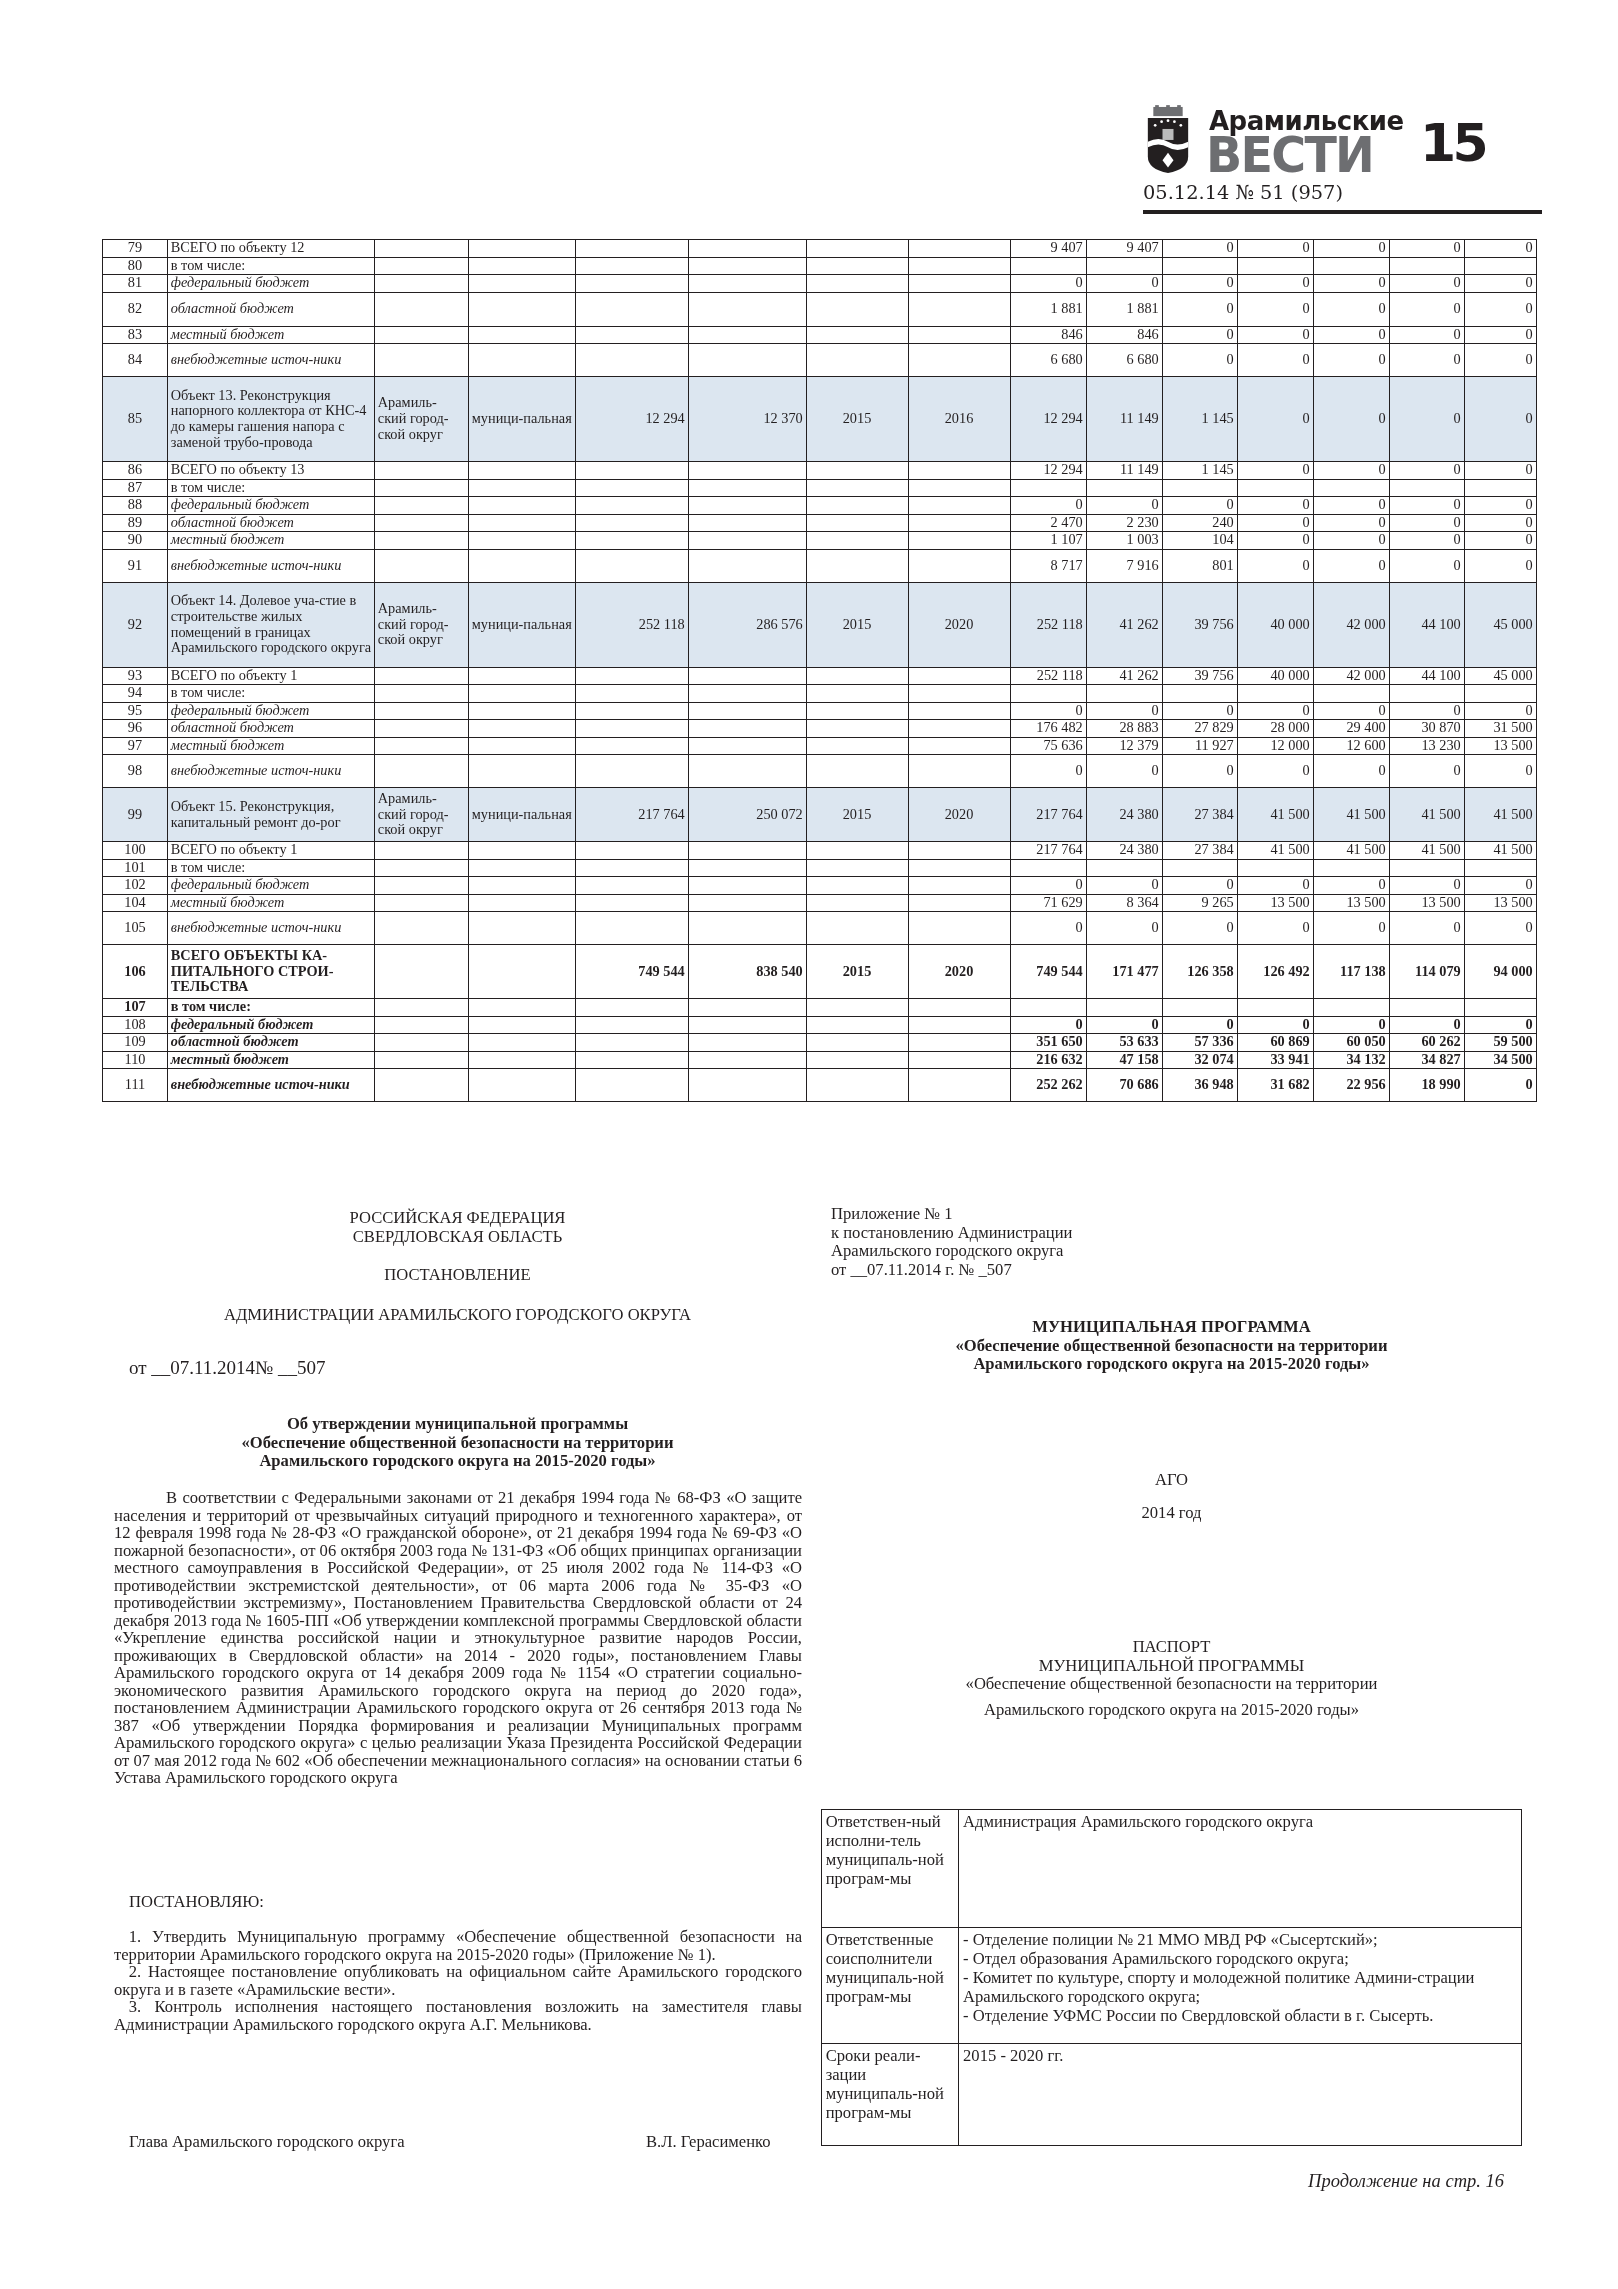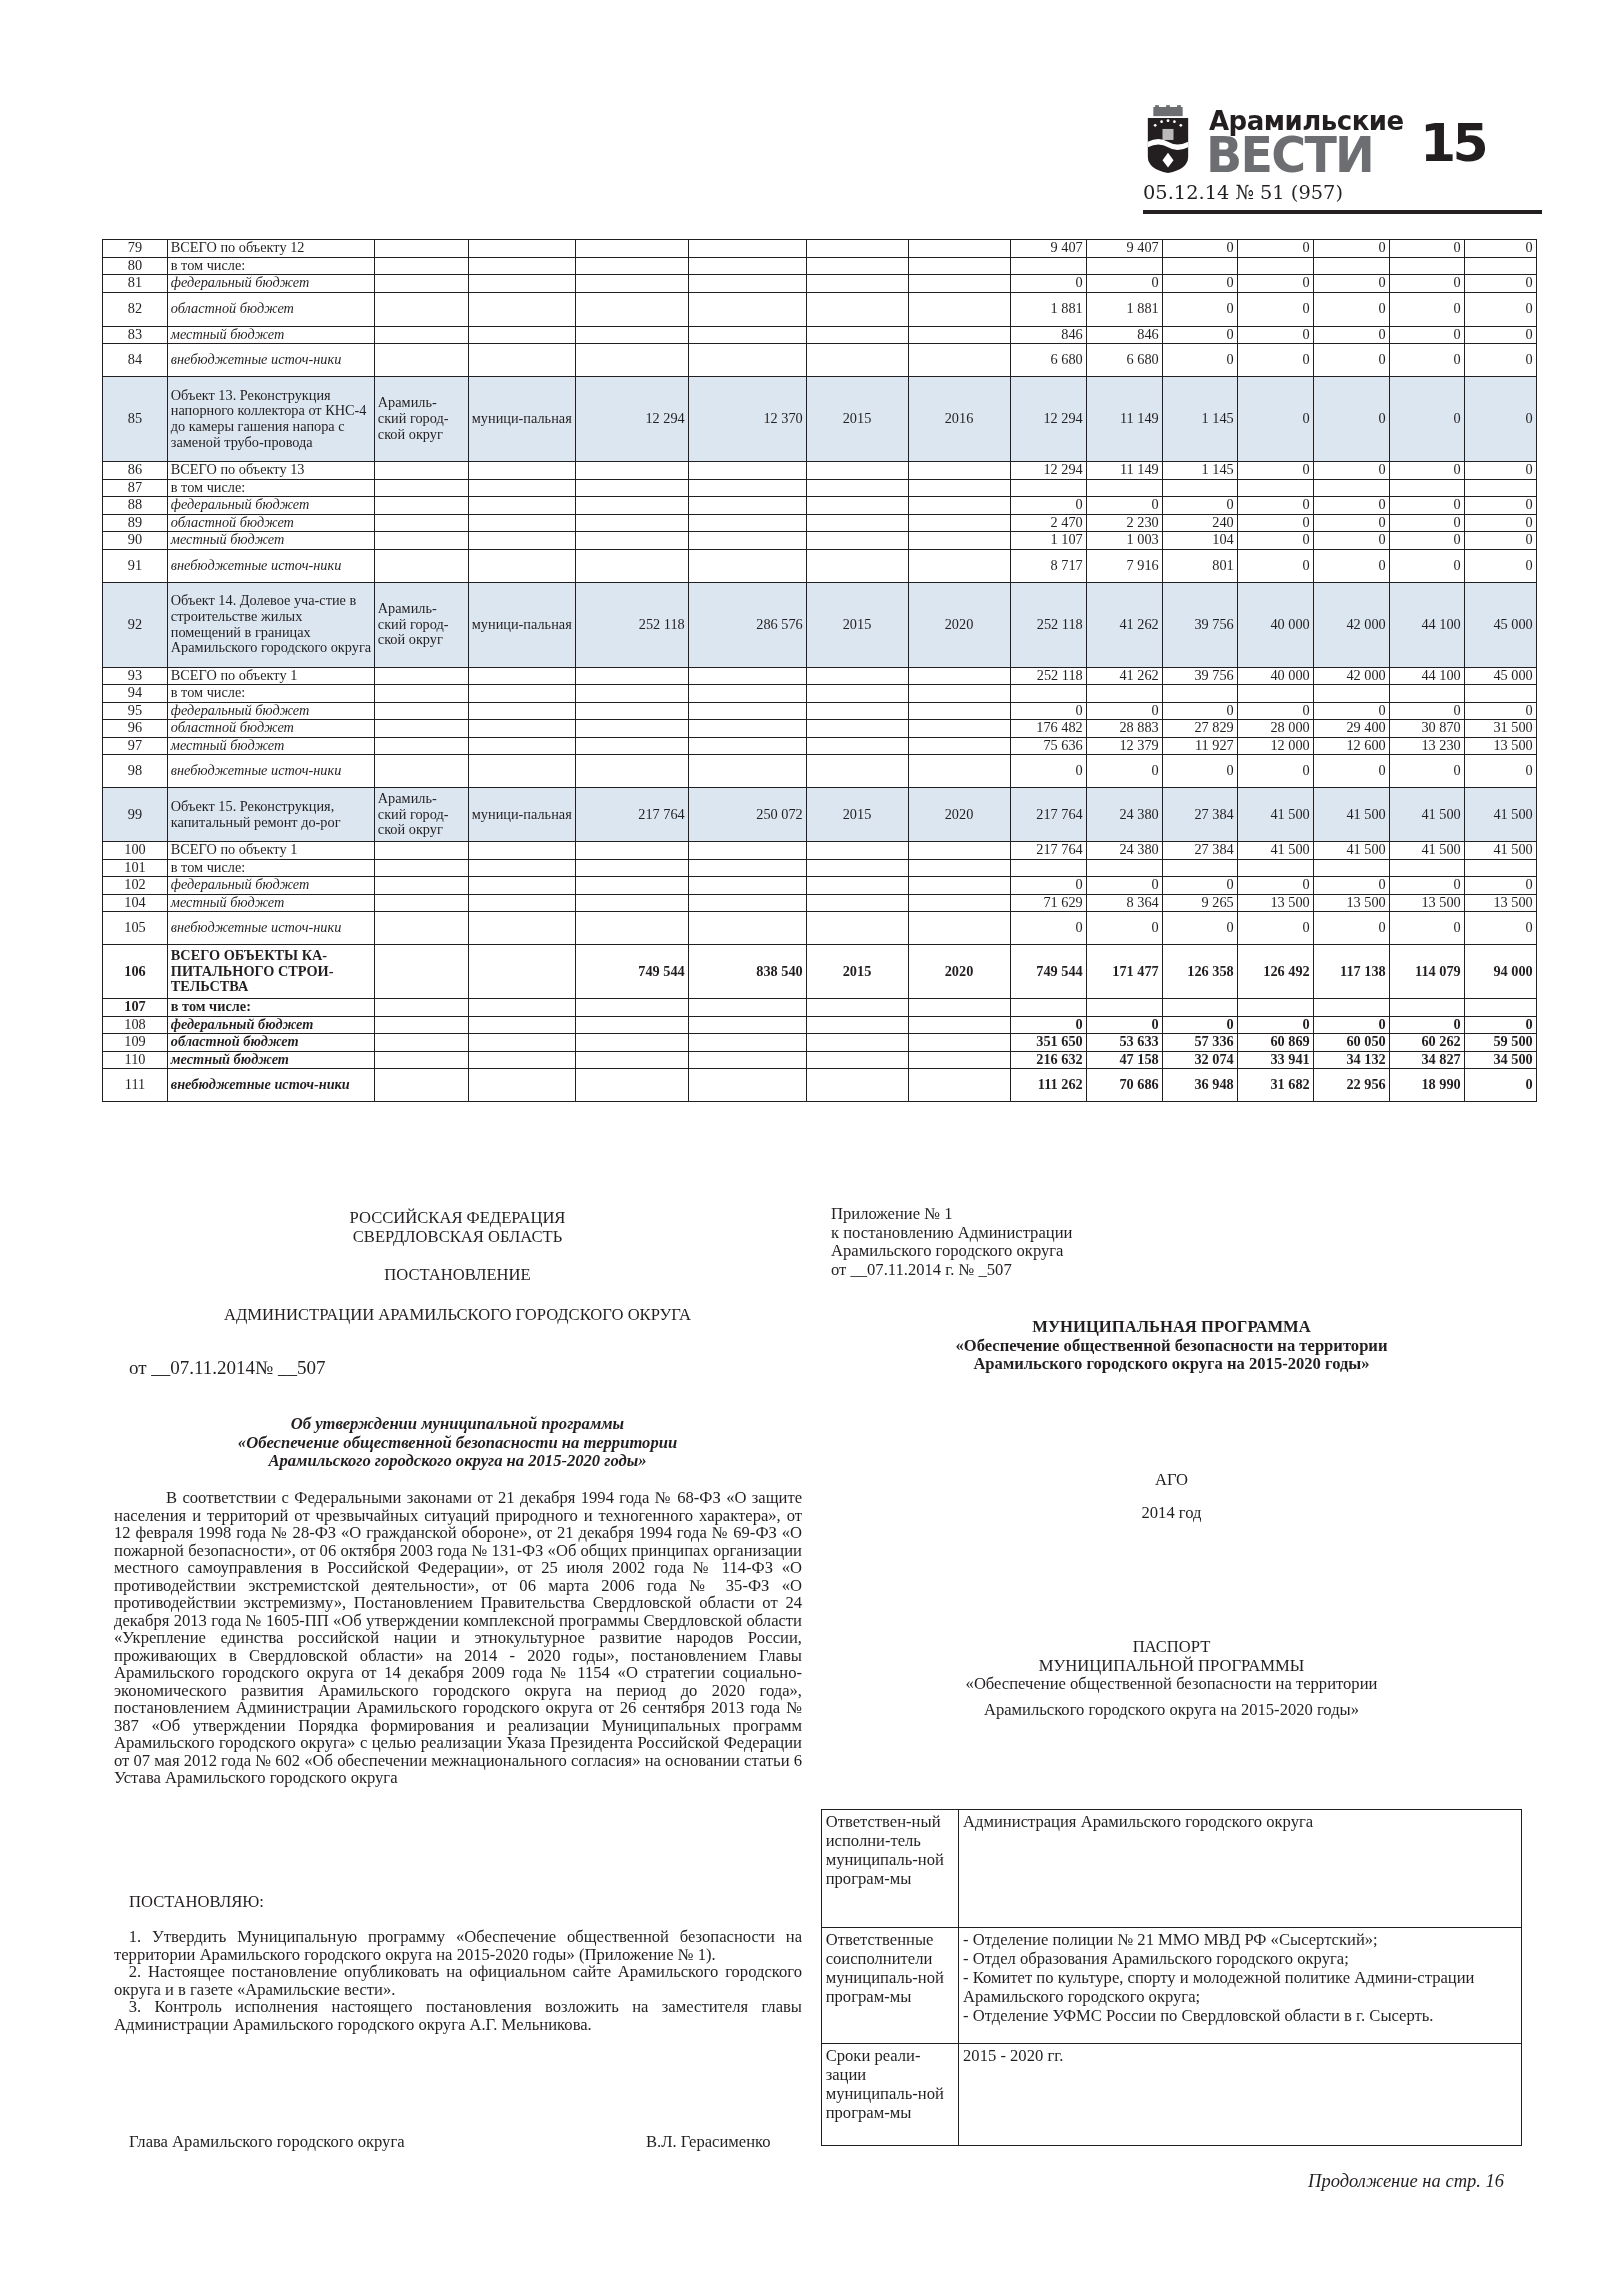--- a/index.html
+++ b/index.html
@@ -23,21 +23,21 @@
   table.fin td.c{text-align:center;}
   table.fin tr.obj td{background:#dce6f0;}
   table.fin tr.it td.t{font-style:italic;}
   table.fin tr.b td{font-weight:bold;}
   table.fin tr.bi td.t{font-weight:bold;font-style:italic;}
   table.fin tr.bi td.r{font-weight:bold;}
 
   
   .hdr-center{text-align:center;font-size:16.6px;line-height:18.5px;}
   .para{font-size:16.6px;line-height:17.5px;text-align:justify;}
-  .it-title{text-align:center;font-style:italic;font-weight:bold;font-size:16.6px;line-height:18.5px;}
+  .it-title{text-align:center;font-weight:bold;font-size:16.6px;line-height:18.5px;}
   .right-block{text-align:left;font-size:16.6px;line-height:18.5px;}
   .bold-center{text-align:center;font-weight:bold;font-size:16.6px;line-height:18.5px;}
 
   table.pass{position:absolute;left:821px;top:1809px;width:701px;border-collapse:collapse;font-size:16.6px;line-height:19px;}
   table.pass td{border:1.4px solid #231f20;vertical-align:top;padding:1.8px 3.7px 3.7px 3.7px;}
   table.pass td.k{width:129px;}
 </style>
 </head>
 <body>
 
@@ -612,21 +612,21 @@
       </tr>
       <tr class="bi" style="height: 33px;">
         <td class="n">111</td>
         <td class="t">внебюджетные источ-ники</td>
         <td class="t"></td>
         <td class="c"></td>
         <td class="r"></td>
         <td class="r"></td>
         <td class="c"></td>
         <td class="c"></td>
-        <td class="r">111 262</td>
+        <td class="r">252 262</td>
         <td class="r">70 686</td>
         <td class="r">36 948</td>
         <td class="r">31 682</td>
         <td class="r">22 956</td>
         <td class="r">18 990</td>
         <td class="r">0</td>
       </tr>
     </tbody>
 </table>
 

